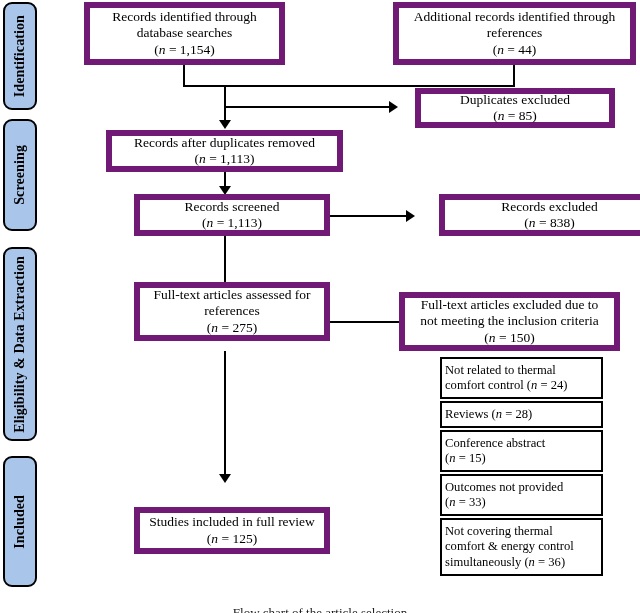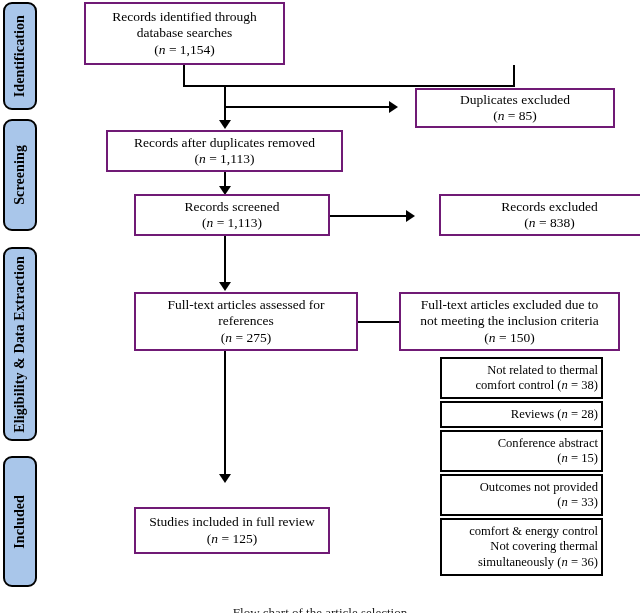--- a/index.html
+++ b/index.html
@@ -36,42 +36,42 @@
     letter-spacing: 0.1px;
     white-space: nowrap;
     line-height: 1;
   }
 
   
   .box {
     position: absolute;
     box-sizing: border-box;
     background: #ffffff;
-    border: 2px solid #701a75;
+    border: 6px solid #701a75;
     display: flex;
     flex-direction: column;
     align-items: center;
     justify-content: center;
     text-align: center;
     font-size: 13.5px;
     line-height: 1.22;
     color: #000000;
     padding: 2px 4px;
   }
   .box .line { display: block; white-space: nowrap; }
   .ital { font-style: italic; }
 
   .subbox {
     position: absolute;
     box-sizing: border-box;
     background: #ffffff;
     border: 2px solid #000000;
     display: flex;
     flex-direction: column;
-    align-items: flex-end;
+    align-items: flex-start;
     justify-content: center;
     text-align: center;
     font-size: 12.6px;
     line-height: 1.2;
     color: #000000;
     padding: 1px 3px;
   }
 
   
   .vline, .hline {
@@ -155,20 +155,25 @@
 
   <div class="vline" style="left:224px; top:351px; height:127px;"></div>
   <div class="arrow-down" style="left:219px; top:474px;"></div>
 
   <div class="box" style="left:84px; top:2px; width:201px; height:63px;">
     <span class="line">Records identified through</span>
     <span class="line">database searches</span>
     <span class="line">(<span class="ital">n</span><span> = 1,154)</span></span>
   </div>
 
+  <div class="box" style="left:393px; top:2px; width:243px; height:63px;">
+    <span class="line">Additional records identified through</span>
+    <span class="line">references</span>
+    <span class="line">(<span class="ital">n</span><span> = 44)</span></span>
+  </div>
 
   <div class="box" style="left:415px; top:88px; width:200px; height:40px;">
     <span class="line">Duplicates excluded</span>
     <span class="line">(<span class="ital">n</span><span> = 85)</span></span>
   </div>
 
   <div class="box" style="left:106px; top:130px; width:237px; height:42px;">
     <span class="line">Records after duplicates removed</span>
     <span class="line">(<span class="ital">n</span><span> = 1,113)</span></span>
   </div>
@@ -176,57 +181,57 @@
   <div class="box" style="left:134px; top:194px; width:196px; height:42px;">
     <span class="line">Records screened</span>
     <span class="line">(<span class="ital">n</span><span> = 1,113)</span></span>
   </div>
 
   <div class="box" style="left:415px; top:194px; width:221px; height:42px;margin-left:24px;">
     <span class="line">Records excluded</span>
     <span class="line">(<span class="ital">n</span><span> = 838)</span></span>
   </div>
 
-  <div class="box" style="left:134px; top:292px; width:224px; height:59px;">
+  <div class="box" style="left:134px; top:282px; width:196px; height:59px;">
     <span class="line">Full-text articles assessed for</span>
     <span class="line">references</span>
     <span class="line">(<span class="ital">n</span><span> = 275)</span></span>
   </div>
 
   <div class="box" style="left:399px; top:292px; width:221px; height:59px;">
     <span class="line">Full-text articles excluded due to</span>
     <span class="line">not meeting the inclusion criteria</span>
     <span class="line">(<span class="ital">n</span><span> = 150)</span></span>
   </div>
 
   <div class="box" style="left:134px; top:484px; width:196px; height:47px;margin-top:23px;">
     <span class="line">Studies included in full review</span>
     <span class="line">(<span class="ital">n</span><span> = 125)</span></span>
   </div>
 
   <div class="subbox" style="left:440px; top:357px; width:163px; height:42px;">
     <span class="wrapline">Not related to thermal</span>
-    <span class="wrapline"><span>comfort control (</span><span class="ital">n</span><span> = 38)</span></span>
+    <span class="wrapline"><span>comfort control (</span><span class="ital">n</span><span> = 24)</span></span>
   </div>
 
   <div class="subbox" style="left:440px; top:401px; width:163px; height:27px;">
     <span class="wrapline"><span>Reviews (</span><span class="ital">n</span><span> = 28)</span></span>
   </div>
 
   <div class="subbox" style="left:440px; top:430px; width:163px; height:42px;">
     <span class="wrapline">Conference abstract</span>
     <span class="wrapline">(<span class="ital">n</span><span> = 15)</span></span>
   </div>
 
   <div class="subbox" style="left:440px; top:474px; width:163px; height:42px;">
     <span class="wrapline">Outcomes not provided</span>
     <span class="wrapline">(<span class="ital">n</span><span> = 33)</span></span>
   </div>
 
   <div class="subbox" style="left:440px; top:518px; width:163px; height:58px;">
+    <span class="wrapline">Not covering thermal</span>
     <span class="wrapline">comfort &amp; energy control</span>
-    <span class="wrapline">Not covering thermal</span>
     <span class="wrapline"><span>simultaneously (</span><span class="ital">n</span><span> = 36)</span></span>
   </div>
 
   <div class="caption" style="top:605px;">Flow chart of the article selection</div>
 
 </div>
 
 </body></html>

